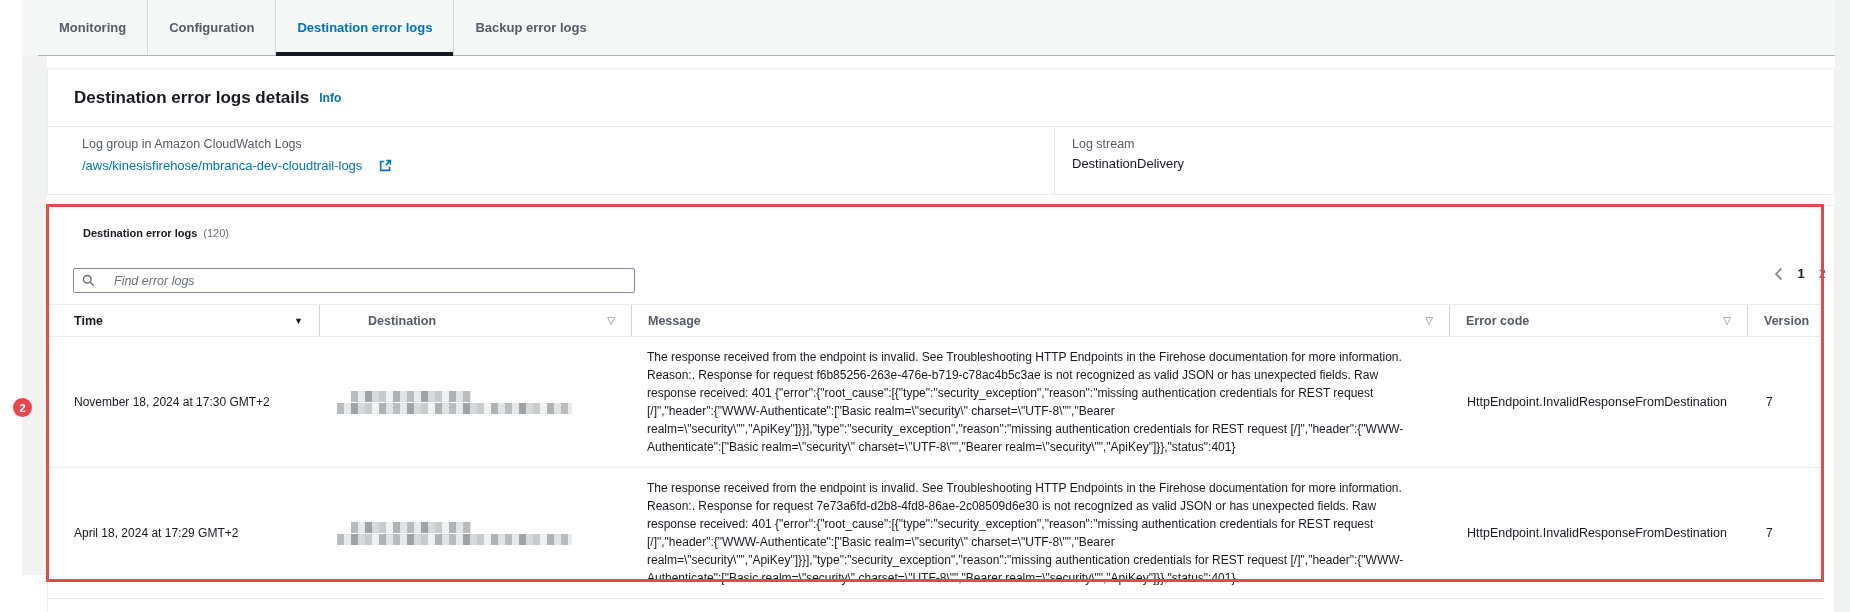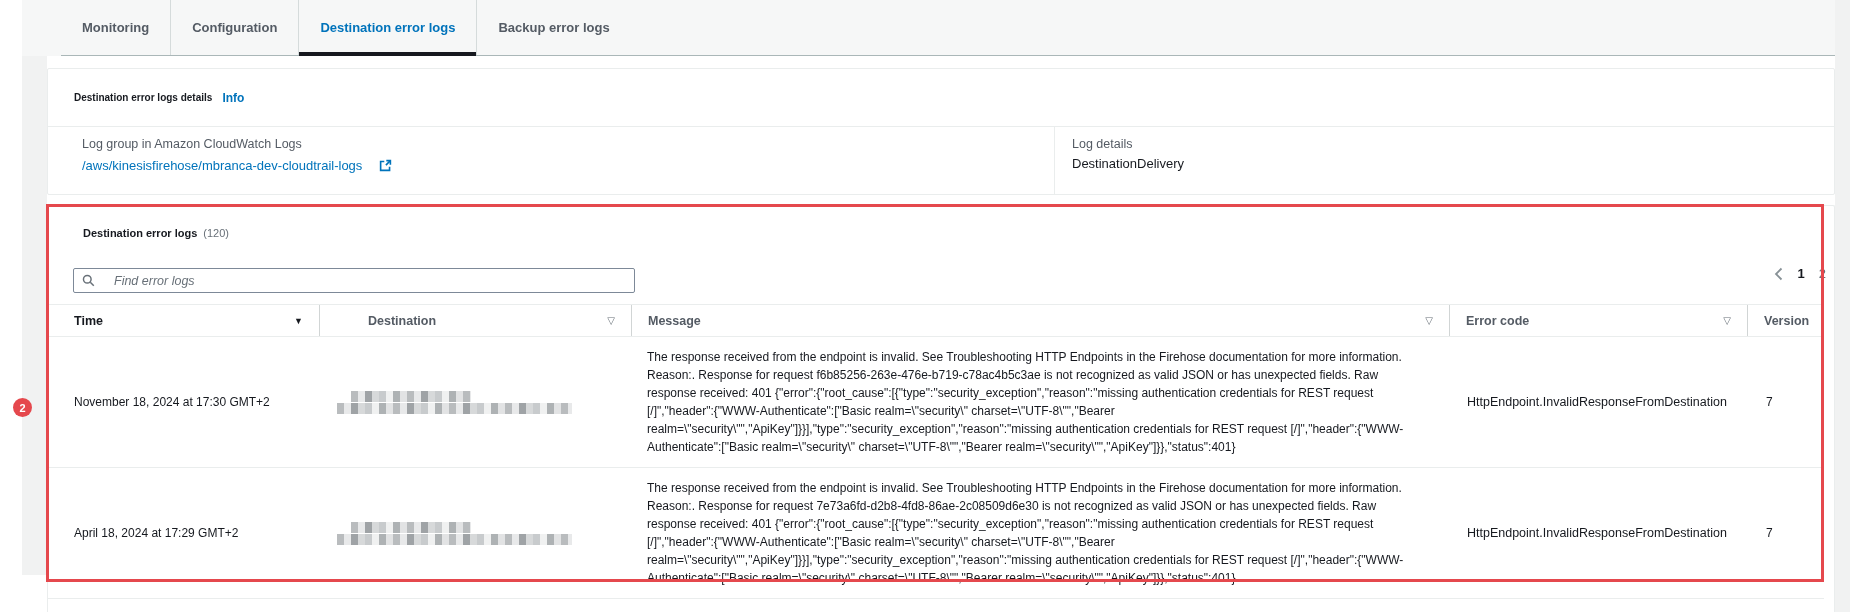--- a/index.html
+++ b/index.html
@@ -7,33 +7,33 @@
     font-family:"Liberation Sans","DejaVu Sans",sans-serif; color:#16191f; }
   .page { position:relative; width:1850px; height:612px; }
 
   
   .top-band { position:absolute; left:0; top:0; width:1850px; height:56px; background:#f6f7f7; }
   .left-rail { position:absolute; left:22px; top:56px; width:25px; height:519px; background:#f1f2f2; }
   .right-rail { position:absolute; left:1835px; top:0; width:15px; height:612px; background:#f1f2f2; }
   .left-white { position:absolute; left:0; top:0; width:22px; height:612px; background:#ffffff; }
 
   
-  .tabbar { position:absolute; left:61px; top:0; right:15px; height:56px; display:flex; align-items:stretch;
+  .tabbar { position:absolute; left:38px; top:0; right:15px; height:56px; display:flex; align-items:stretch;
     border-bottom:1px solid #aab7b8; }
   .tab { display:flex; align-items:center; padding:0 21px; font-size:13px; font-weight:bold; color:#545b64;
     cursor:pointer; position:relative; }
   .tab + .tab { border-left:1px solid #d5dbdb; }
   .tab.active { color:#0073bb; }
   .tab.active::after { content:""; position:absolute; left:0; right:0; bottom:-1px; height:4px; background:#16191f; }
 
   
   .card { position:absolute; left:47px; width:1788px; background:#ffffff; border:1px solid #eaeded; border-radius:2px; }
   .details-card { top:68px; height:127px; }
   .card-header { height:58px; display:flex; align-items:center; padding:0 26px; border-bottom:1px solid #eaeded; }
-  .card-title { font-size:10px; font-weight:bold; color:#16191f; }
+  .card-title { font-size:17px; font-weight:bold; color:#16191f; }
   .count { font-weight:normal; color:#687078; margin-left:6px; }
   .info-link { font-size:12px; font-weight:bold; color:#0073bb; margin-left:10px; text-decoration:none; cursor:pointer; }
   .details-body { display:flex; height:68px;margin-left:8px; }
   .field { padding:10px 0 0 26px; }
   .field-1 { width:998px; }
   .field-2 { border-left:1px solid #eaeded; padding-left:17px; flex:1; }
   .field-label { font-size:12.5px; color:#545b64; margin-bottom:5px; }
   .field-value { font-size:13px; color:#16191f; }
   .blue-link { font-size:13px; color:#0073bb; text-decoration:none; cursor:pointer; display:inline-flex; align-items:center; gap:17px; }
 
@@ -120,21 +120,21 @@
           <span>
             <svg width="13" height="13" viewBox="0 0 16 16">
               <path d="M13 9.5V14H2V3h4.5" fill="none" stroke="#0073bb" stroke-width="2"></path>
               <path d="M9 2h5v5" fill="none" stroke="#0073bb" stroke-width="2"></path>
               <path d="M14 2L8.5 7.5" fill="none" stroke="#0073bb" stroke-width="2"></path>
             </svg>
           </span>
         </a>
       </div>
       <div class="field field-2">
-        <div class="field-label">Log details</div>
+        <div class="field-label">Log stream</div>
         <div class="field-value">DestinationDelivery</div>
       </div>
     </div>
   </section>
 
   <section class="card logs-card">
     <div class="logs-head">
       <div class="logs-title">
         <span>Destination error logs</span><span class="count">(120)</span>
       </div>

